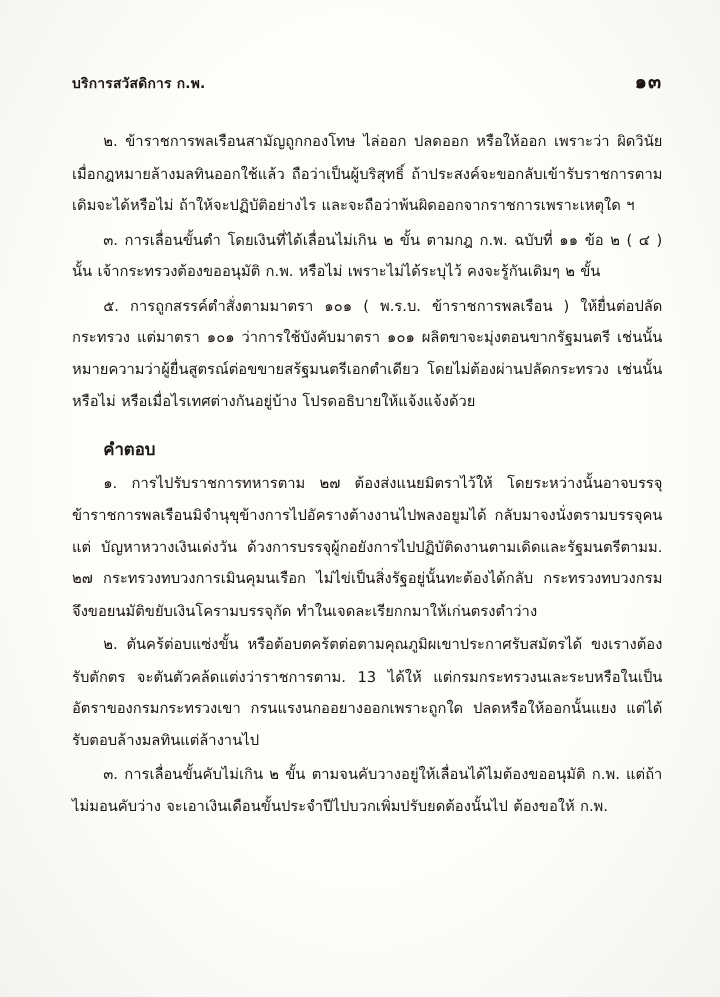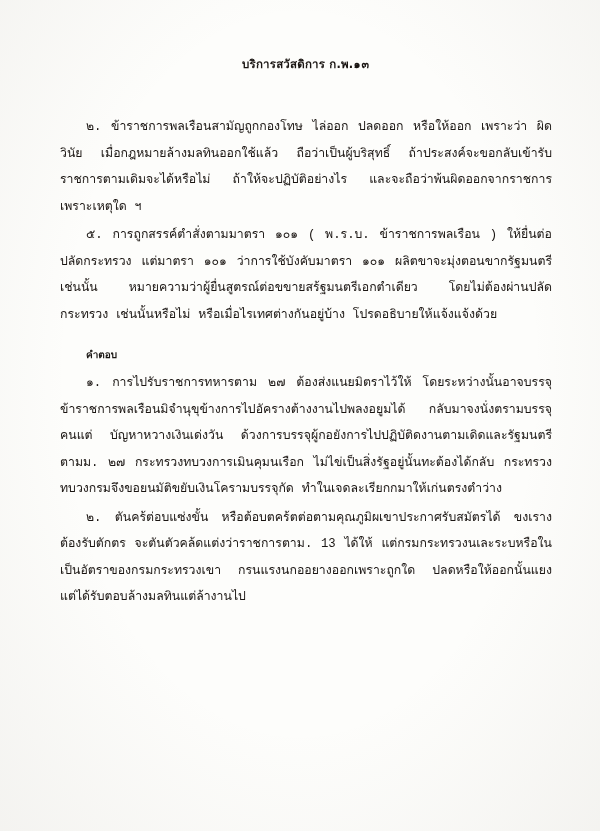--- a/index.html
+++ b/index.html
@@ -26,49 +26,48 @@
   }
   .content {
     position: absolute;
     left: 60px;
     top: 55px;
     width: 492px;
   }
   .header {
     font-size: 11.5px;
     letter-spacing: 0.2px;
-    margin-bottom: 41px;
+    margin-bottom: 25px;
     display: flex;
-    justify-content: center;
+    justify-content: space-between;
     align-items: baseline;
     color: #1a1512;
   }
   .header .title {
     font-weight: 600;
   }
   .header .folio {
-    font-size: 11px;
+    font-size: 16px;
     font-weight: 600;
     letter-spacing: 1px;
   }
   p.para {
     font-size: 12.3px;
     line-height: 26.5px;
     margin: 0 0 2px 0;
     text-align: justify;
     text-justify: inter-word;
     word-spacing: 0.5px;
     color: #1a1512;
-    font-family: Liberation Mono, monospace;
   }
   p.para.indent {
     text-indent: 26px;
   }
   .section-head {
-    font-size: 10px;
+    font-size: 14px;
     font-weight: 600;
     margin: 14px 0 2px 26px;
     line-height: 26px;
   }
 </style>
 </head>
 <body>
 
 <div class="page">
   <div class="paper-tint"></div>
@@ -78,35 +77,43 @@
     <div class="header">
       <span class="title">บริการสวัสดิการ ก.พ.</span>
       <span class="folio">๑๓</span>
     </div>
 
     <p class="para indent">
       <span>๒.</span>
       <span>ข้าราชการพลเรือนสามัญถูกกองโทษ ไล่ออก ปลดออก หรือให้ออก เพราะว่า ผิดวินัย เมื่อกฎหมายล้างมลทินออกใช้แล้ว ถือว่าเป็นผู้บริสุทธิ์ ถ้าประสงค์จะขอกลับเข้ารับราชการตามเดิมจะได้หรือไม่ ถ้าให้จะปฏิบัติอย่างไร และจะถือว่าพ้นผิดออกจากราชการเพราะเหตุใด ฯ</span>
     </p>
 
+    <p class="para indent">
+      <span>๓.</span>
+      <span>การเลื่อนขั้นตำ โดยเงินที่ได้เลื่อนไม่เกิน ๒ ขั้น ตามกฎ ก.พ. ฉบับที่ ๑๑ ข้อ ๒ ( ๔ ) นั้น เจ้ากระทรวงต้องขออนุมัติ ก.พ. หรือไม่ เพราะไม่ได้ระบุไว้ คงจะรู้กันเดิมๆ ๒ ขั้น</span>
+    </p>
 
 
     <p class="para indent">
       <span>๕.</span>
       <span>การถูกสรรค์ตำสั่งตามมาตรา ๑๐๑ ( พ.ร.บ. ข้าราชการพลเรือน ) ให้ยื่นต่อปลัดกระทรวง แต่มาตรา ๑๐๑ ว่าการใช้บังคับมาตรา ๑๐๑ ผลิตขาจะมุ่งตอนขากรัฐมนตรี เช่นนั้น หมายความว่าผู้ยื่นสูตรณ์ต่อขขายสร้ฐมนตรีเอกตำเดียว โดยไม่ต้องผ่านปลัดกระทรวง เช่นนั้นหรือไม่ หรือเมื่อไรเทศต่างกันอยู่บ้าง โปรดอธิบายให้แจ้งแจ้งด้วย</span>
     </p>
 
 
     <div class="section-head">คำตอบ</div>
 
     <p class="para indent">
       <span>๑.</span>
       <span>การไปรับราชการทหารตาม ๒๗ ต้องส่งแนยมิตราไว้ให้ โดยระหว่างนั้นอาจบรรจุข้าราชการพลเรือนมิจำนุขุข้างการไปอัครางต้างงานไปพลงอยูมได้ กลับมาจงนั่งตรามบรรจุคนแต่ บัญหาหวางเงินเด่งวัน ด้วงการบรรจุผู้กอยังการไปปฏิบัติดงานตามเดิดและรัฐมนตรีตามม. ๒๗ กระทรวงทบวงการเมินคุมนเรือก ไม่ไข่เป็นสิ่งรัฐอยู่นั้นทะต้องได้กลับ กระทรวงทบวงกรมจึงขอยนมัติขยับเงินโครามบรรจุกัด ทำในเจดละเรียกกมาให้เก่นตรงตำว่าง</span>
     </p>
 
     <p class="para indent">
       <span>๒.</span>
       <span>ตันคร้ต่อบแซ่งขั้น หรือต้อบตคร้ตต่อตามคุณภูมิผเขาประกาศรับสมัตรได้ ขงเรางต้องรับตักตร จะตันตัวคล้ดแต่งว่าราชการตาม. 13 ได้ให้ แต่กรมกระทรวงนเละระบหรือในเป็นอัตราของกรมกระทรวงเขา กรนแรงนกออยางออกเพราะถูกใด ปลดหรือให้ออกนั้นแยง แต่ได้รับตอบล้างมลทินแต่ล้างานไป</span>
     </p>
 
+    <p class="para indent">
+      <span>๓.</span>
+      <span>การเลื่อนขั้นคับไม่เกิน ๒ ขั้น ตามจนคับวางอยู่ให้เลื่อนได้ไมต้องขออนุมัติ ก.พ. แต่ถ้าไม่มอนคับว่าง จะเอาเงินเดือนขั้นประจำปีไปบวกเพิ่มปรับยดต้องนั้นไป ต้องขอให้ ก.พ.</span>
+    </p>
 
   </div>
 </div>
 
 </body></html>

